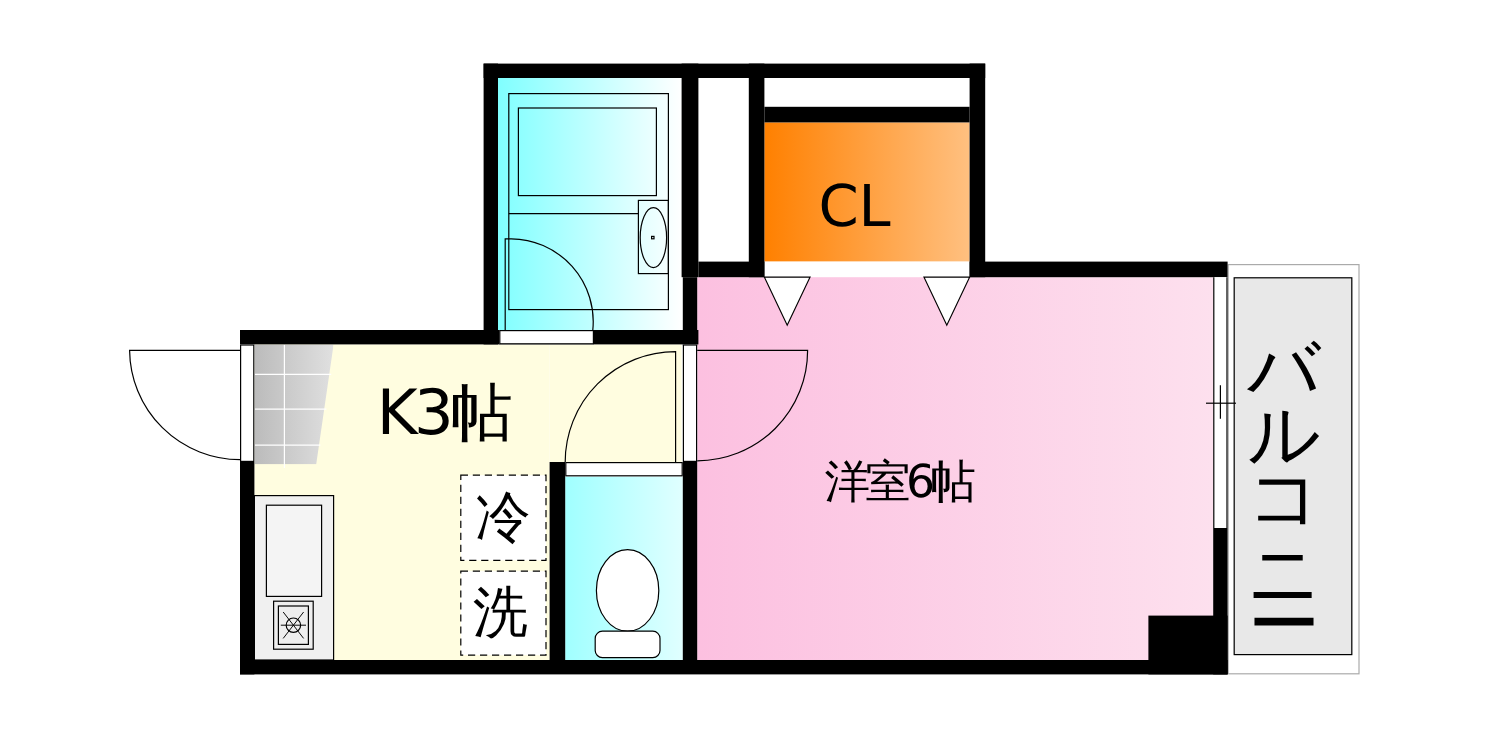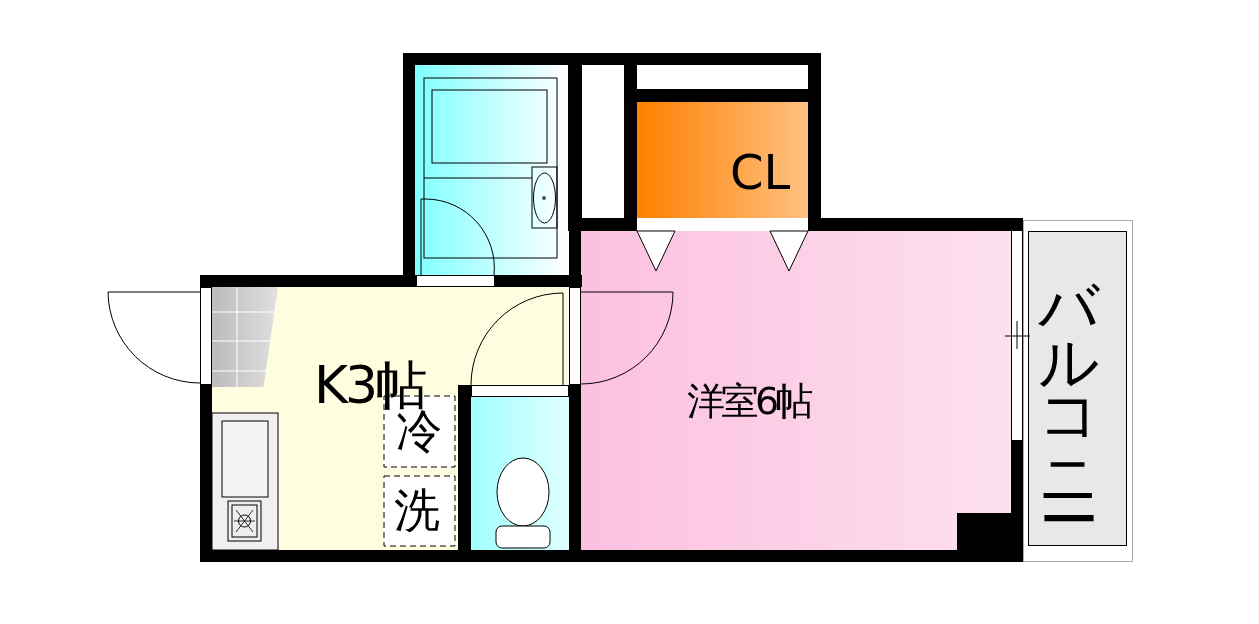--- a/index.html
+++ b/index.html
@@ -92,18 +92,18 @@
     <line x1="234" y1="521" x2="255" y2="521"></line>
   </g>
 
   <ellipse cx="523" cy="492" rx="26" ry="34" fill="#fff"></ellipse>
   <rect x="496" y="526" width="54" height="22" rx="6" fill="#fff"></rect>
 
   <rect x="384" y="396" width="71" height="71" stroke-dasharray="6,4" fill="#fff"></rect>
   <rect x="384" y="476" width="71" height="70" stroke-dasharray="6,4" fill="#fff"></rect>
 </svg>
 
-<div class="lbl" style="left:682px;top:148px;font-size:48px;margin-left:48px;">CL</div>
-<div class="lbl" style="left:314px;top:319px;font-size:52px;letter-spacing:-3px;margin-top:40px;">K3帖</div>
+<div class="lbl" style="left:682px;top:148px;font-size:48px;">CL</div>
+<div class="lbl" style="left:314px;top:319px;font-size:52px;letter-spacing:-3px;">K3帖</div>
 <div class="lbl" style="left:396px;top:408px;font-size:46px;">冷</div>
 <div class="lbl" style="left:394px;top:487px;font-size:46px;">洗</div>
 <div class="lbl" style="left:687px;top:382px;font-size:38px;letter-spacing:-4px;">洋室6帖</div>
 <div class="lbl" style="left:1040px;top:240px;font-size:60px;writing-mode:vertical-rl;text-orientation:upright;line-height:1;letter-spacing:-6px;">バルコニー</div>
 
 </body></html>

